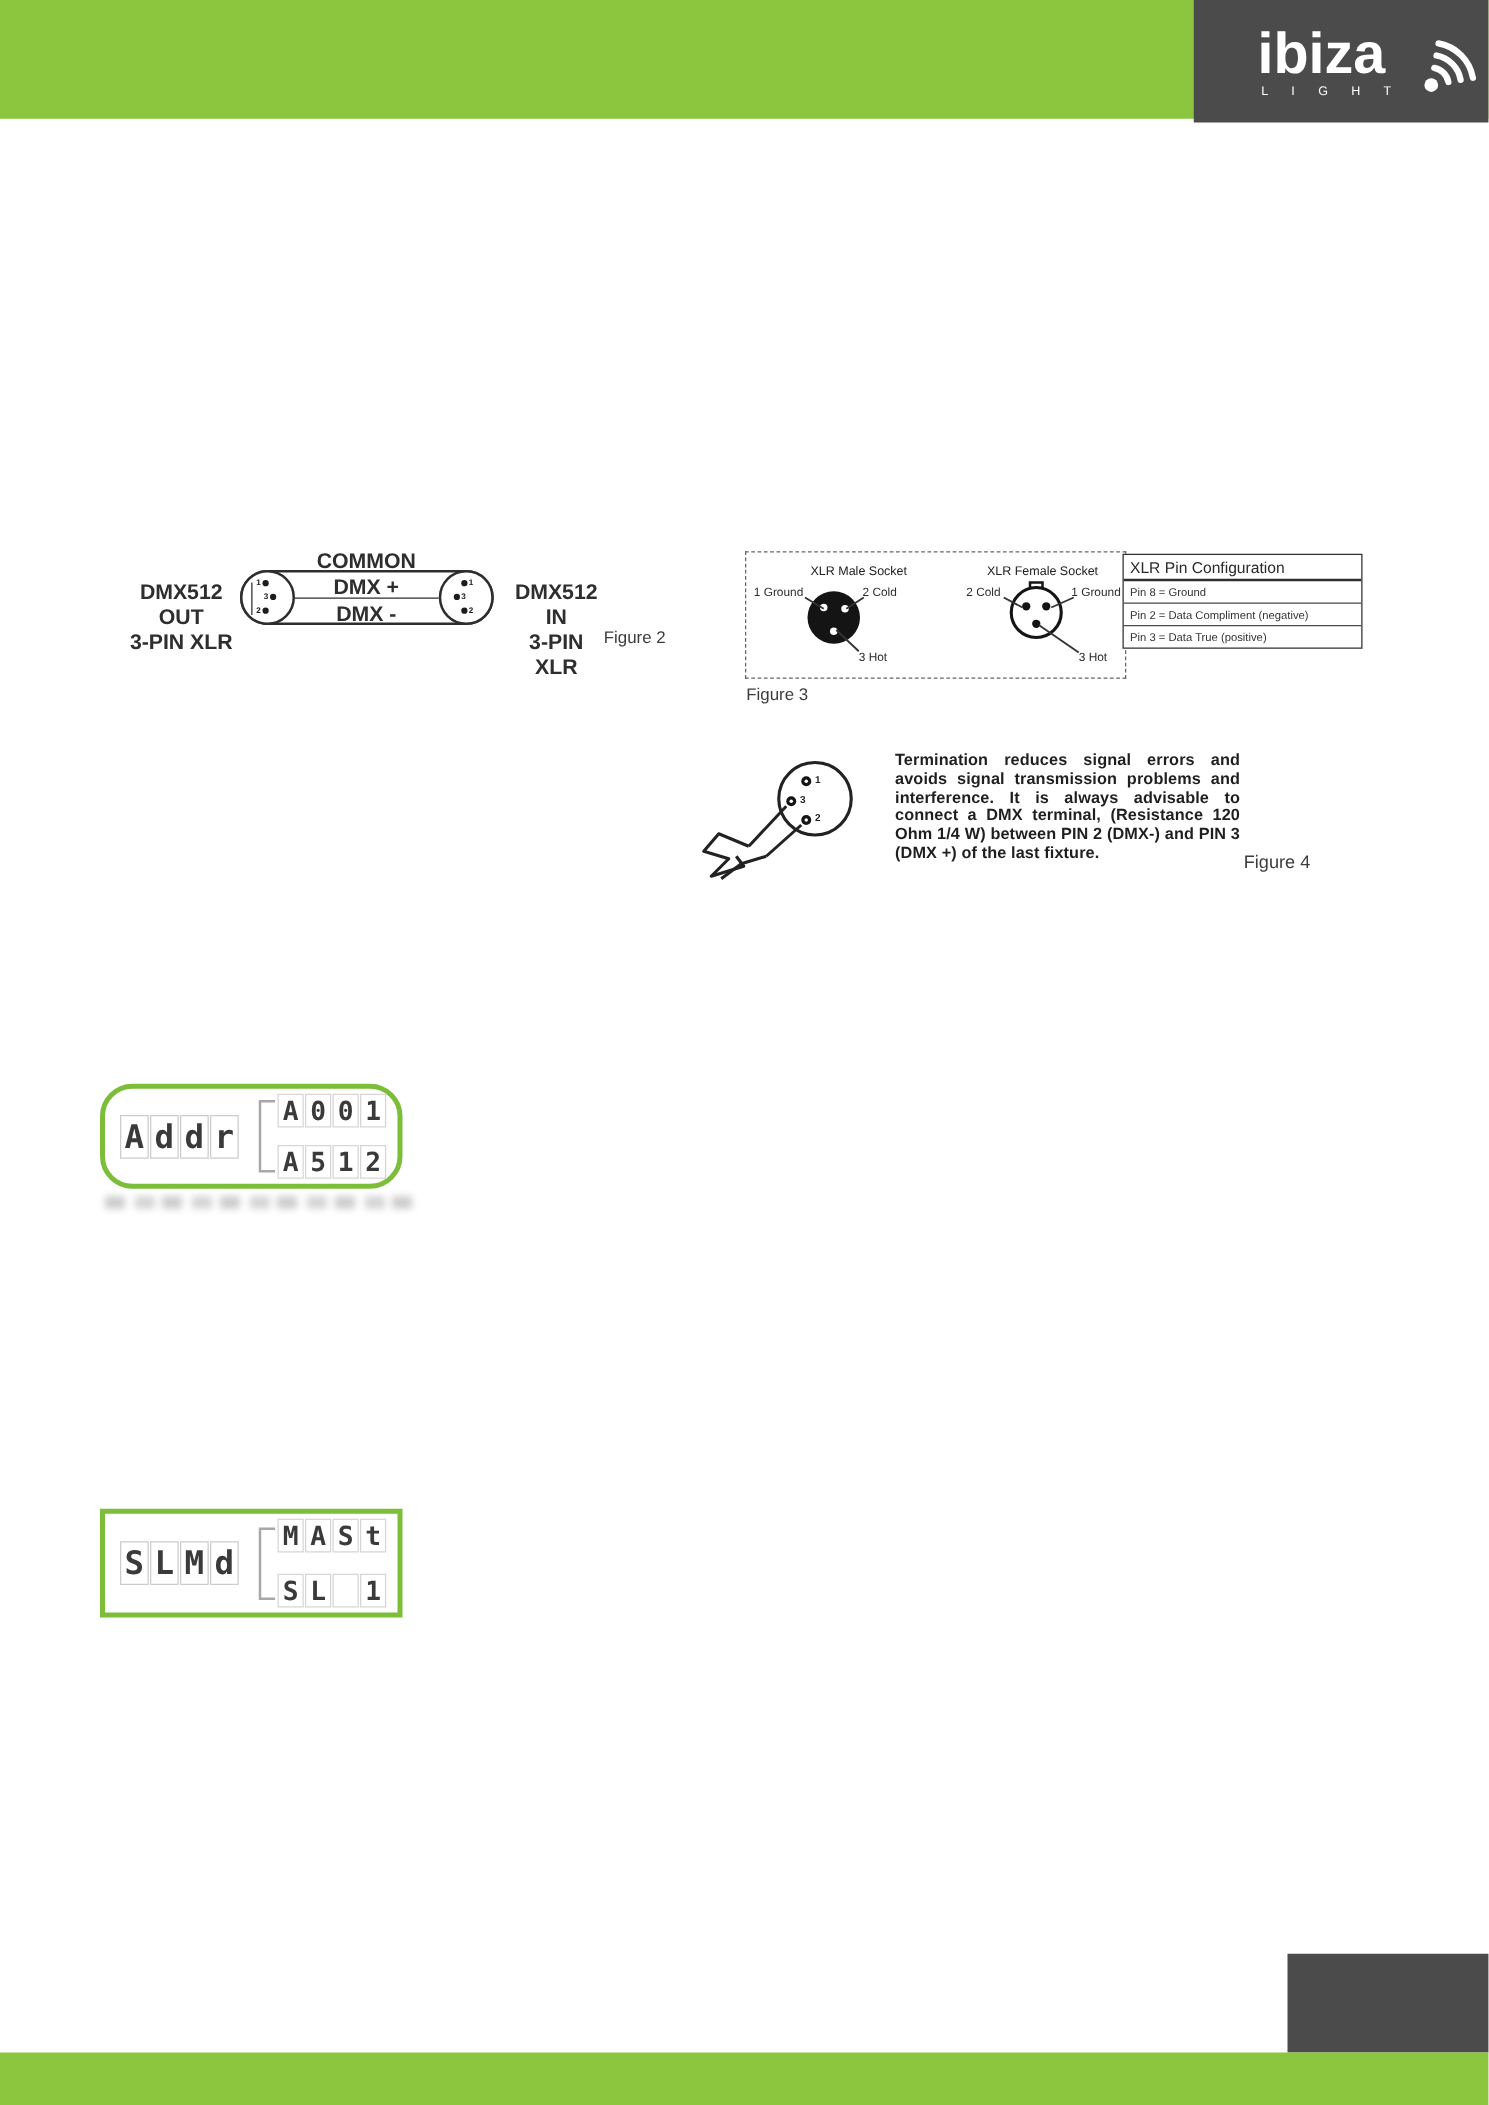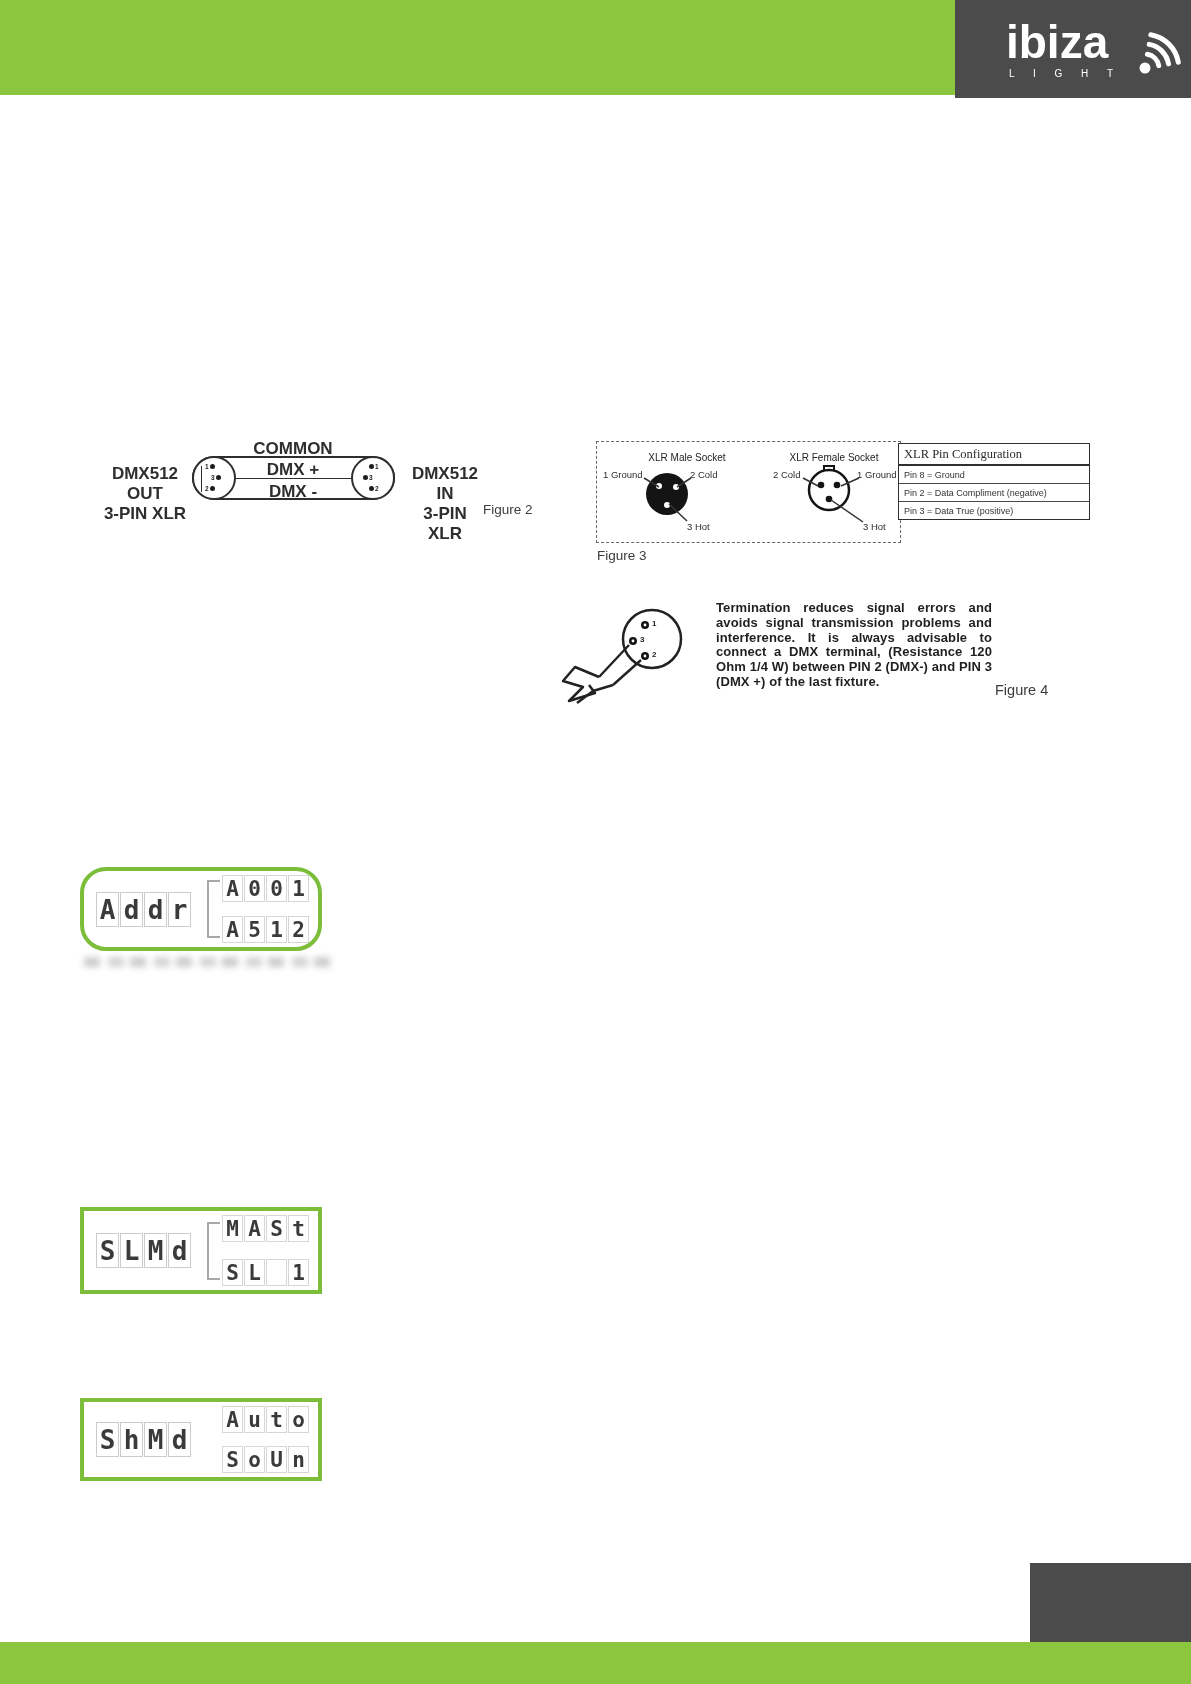--- a/index.html
+++ b/index.html
@@ -23,21 +23,21 @@
   .pnum { font-size:6.5px; font-weight:bold; color:#222; font-style:normal; }
   .pdot { display:inline-block; width:5px; height:5px; background:#1c1c1c; border-radius:50%; }
 
   
   .fig3-box { border:1.5px dashed #666; background:#fff; }
   .sock-title { font-size:10px; color:#222; text-align:center; }
   .sock-label { font-size:9.5px; color:#2d2d2d; white-space:nowrap; }
 
   
   .pin-table { border:1.5px solid #2f2f2f; background:#fff; }
-  .pt-header { font-size:12.5px; color:#2a2a2a; padding:3px 5px 2px 5px; border-bottom:2px solid #2f2f2f;font-family:Liberation Serif, serif; }
+  .pt-header { font-size:12.5px; color:#2a2a2a; padding:3px 5px 2px 5px; border-bottom:2px solid #2f2f2f; }
   .pt-row { font-size:9px; color:#333; padding:3.5px 5px; border-bottom:1px solid #4a4a4a; }
   .pt-row:last-child { border-bottom:none; }
 
   
   .term-text { font-size:13px; font-weight:bold; color:#1f1f1f; line-height:14.8px; text-align:justify; letter-spacing:0.1px; }
   .f4num { position:absolute; font-size:8px; font-weight:bold; color:#222; }
 
   
   .display-box { position:absolute; left:80px; width:242px; border:4px solid #7CBE3A; background:#fff;
                  display:flex; align-items:center; padding:4px 8px 4px 12px; }
@@ -201,26 +201,17 @@
       <svg width="18" height="66" viewBox="0 0 18 66">
         <polyline points="16,5 4,5 4,61 16,61" fill="none" stroke="#a8a8a8" stroke-width="2"></polyline>
       </svg>
       <div class="values-col">
         <div class="seg seg-value cells"><span class="cell">M</span><span class="cell">A</span><span class="cell">S</span><span class="cell">t</span></div>
         <div class="seg seg-value cells"><span class="cell">S</span><span class="cell">L</span><span class="cell"> </span><span class="cell">1</span></div>
       </div>
     </div>
   </div>
 
-  <div class="display-box" style="top:1398px;height:83px;">
-    <div class="seg seg-label cells"><span class="cell">S</span><span class="cell">h</span><span class="cell">M</span><span class="cell">d</span></div>
-    <div class="right-group">
-      <div class="values-col">
-        <div class="seg seg-value cells"><span class="cell">A</span><span class="cell">u</span><span class="cell">t</span><span class="cell">o</span></div>
-        <div class="seg seg-value cells"><span class="cell">S</span><span class="cell">o</span><span class="cell">U</span><span class="cell">n</span></div>
-      </div>
-    </div>
-  </div>
 
   <div class="abs" style="left:1030px;top:1563px;width:161px;height:79px;background:#4B4B4B;"></div>
   <div class="abs green-bar" style="left:0;top:1642px;width:1191px;height:42px;"></div>
 
 </div>
 
 </body></html>

